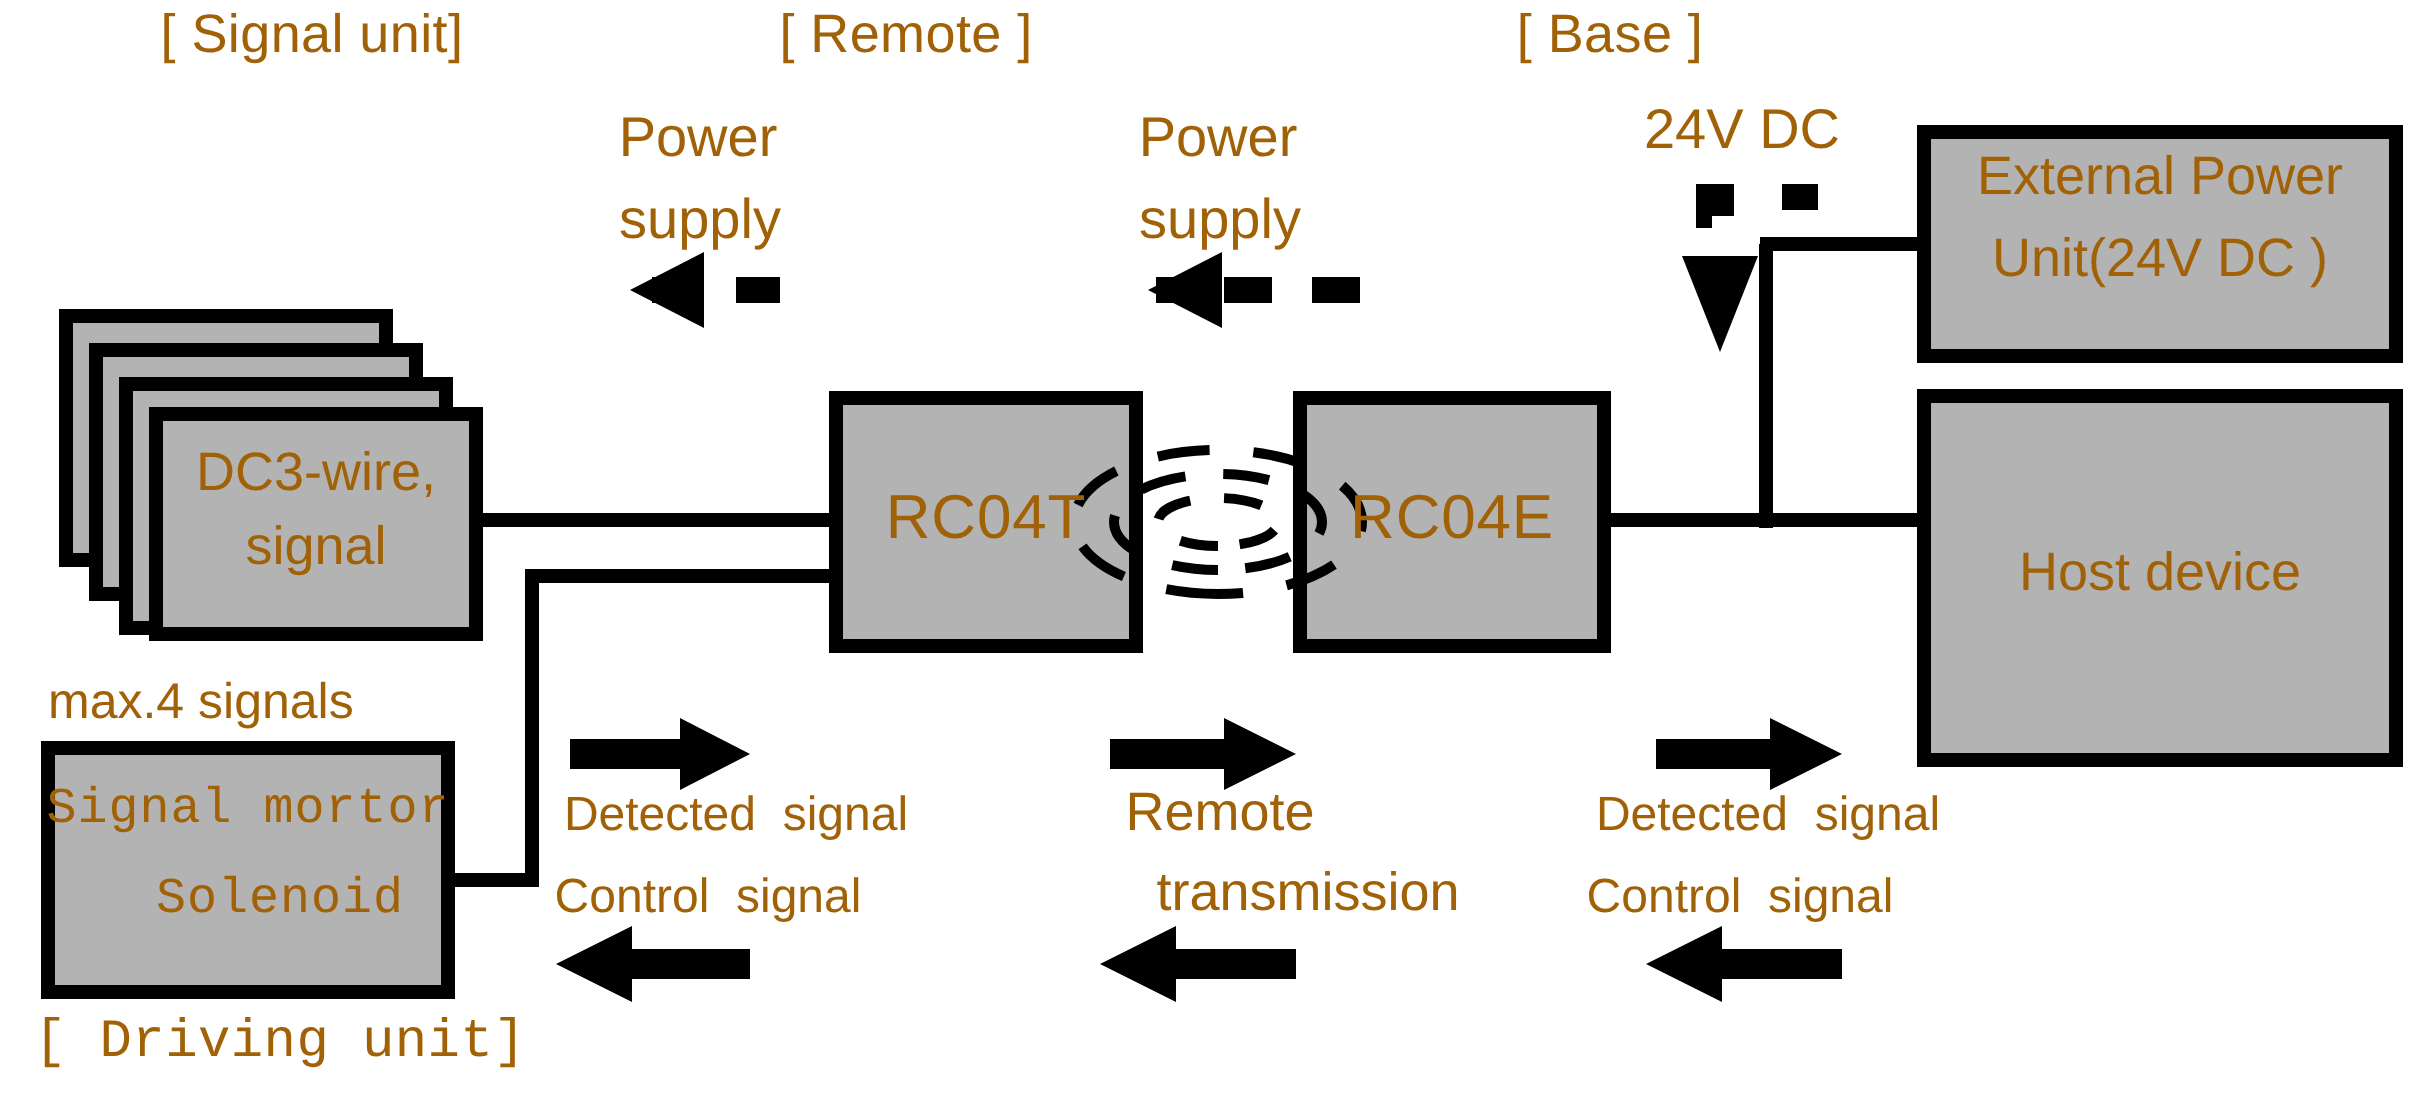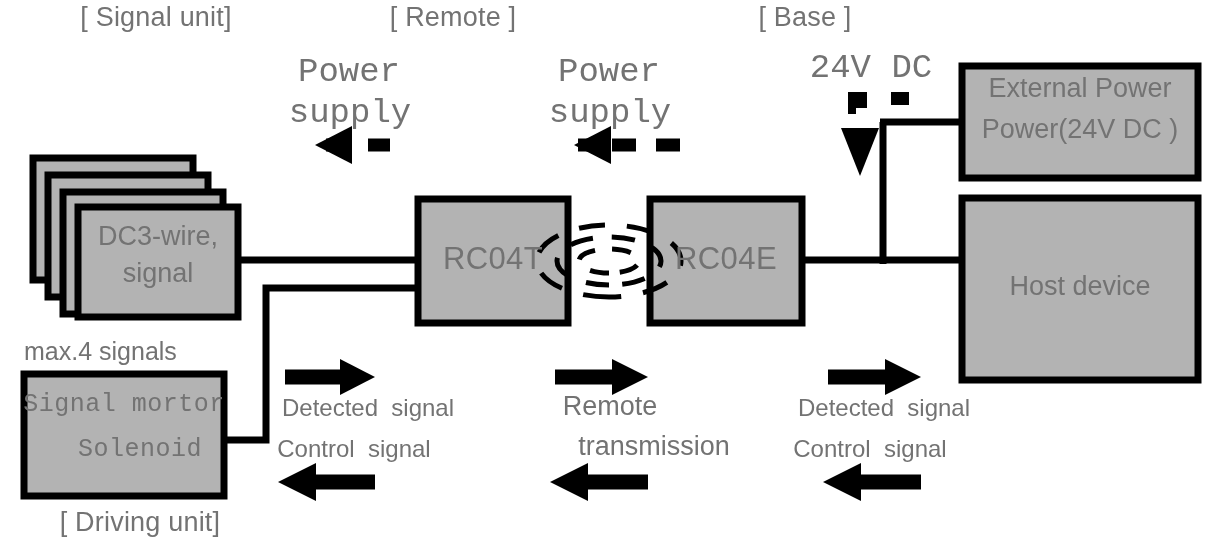--- a/index.html
+++ b/index.html
@@ -23,21 +23,21 @@
     position: absolute;
     left: 0;
     top: 0;
     width: 1205px;
     height: 547px;
   }
   .txt {
     position: absolute;
     white-space: pre;
     line-height: 1.08;
-    color: #737373;
+    color: #a16207;
   }
   .center-txt {
     text-align: center;
     transform: translateX(-50%);
   }
   .section-label {
     font-size: 27px;
     letter-spacing: 0.2px;
   }
   .box-label {
@@ -60,24 +60,23 @@
   }
   .flow-label {
     font-size: 24px;
     text-align: center;
     transform: translateX(-50%);
   }
   .small-note {
     font-size: 25px;
   }
   .power-label {
-    font-size: 34px;
+    font-size: 28px;
     text-align: center;
     transform: translateX(-50%);
-    font-family: Liberation Mono, monospace;
   }
 </style>
 </head>
 <body>
 
 <div id="diagram-root">
 
   <svg id="diagram-svg" viewBox="0 0 1205 547" xmlns="http://www.w3.org/2000/svg">
 
     <g stroke="#000000" fill="none">
@@ -151,21 +150,21 @@
       <line x1="828" y1="377" x2="891" y2="377" stroke="#000000" stroke-width="15"></line>
       <polygon points="921,377 885,359 885,395" fill="#000000"></polygon>
       <line x1="921" y1="482" x2="858" y2="482" stroke="#000000" stroke-width="15"></line>
       <polygon points="823,482 861,463 861,501" fill="#000000"></polygon>
     </g>
   </svg>
 
   <div class="txt section-label center-txt" style="left:156px; top:3px;">[ Signal unit]</div>
   <div class="txt section-label center-txt" style="left:805px; top:3px;">[ Base ]</div>
   <div class="txt section-label center-txt" style="left:453px; top:3px;">[ Remote ]</div>
-  <div class="txt section-label center-txt" style="left:140px; top:508px;">[ Driving unit]</div>
+  <div class="txt section-label center-txt" style="left:140px; top:508px;font-family:Liberation Mono, monospace;">[ Driving unit]</div>
 
   <div class="txt power-label" style="left:349px; top:54px;">Power</div>
   <div class="txt power-label" style="left:350px; top:95px;">supply</div>
 
   <div class="txt power-label" style="left:609px; top:54px;">Power</div>
   <div class="txt power-label" style="left:610px; top:95px;">supply</div>
 
   <div class="txt power-label" style="left:871px; top:50px;">24V DC</div>
 
   <div class="txt box-label" style="left:158px; top:222px;">DC3-wire,</div>
@@ -173,21 +172,21 @@
 
   <div class="txt small-note" style="left:24px; top:338px;">max.4 signals</div>
 
   <div class="txt mono-label" style="left:124px; top:391px;">Signal mortor</div>
   <div class="txt mono-label" style="left:140px; top:436px;">Solenoid</div>
 
   <div class="txt module-label" style="left:493px; top:242px;">RC04T</div>
   <div class="txt module-label" style="left:726px; top:242px;">RC04E</div>
 
   <div class="txt box-label" style="left:1080px; top:74px;">External Power</div>
-  <div class="txt box-label" style="left:1080px; top:115px;">Power(24V DC )</div>
+  <div class="txt box-label" style="left:1080px; top:115px;">Unit(24V DC )</div>
 
   <div class="txt box-label" style="left:1080px; top:272px;">Host device</div>
 
   <div class="txt flow-label" style="left:368px; top:395px;">Detected  signal</div>
   <div class="txt flow-label" style="left:354px; top:436px;">Control  signal</div>
 
   <div class="txt flow-label" style="left:610px; top:392px; font-size:27px;">Remote</div>
   <div class="txt flow-label" style="left:610px; top:432px; font-size:27px;margin-left:44px;">transmission</div>
 
   <div class="txt flow-label" style="left:884px; top:395px;">Detected  signal</div>

